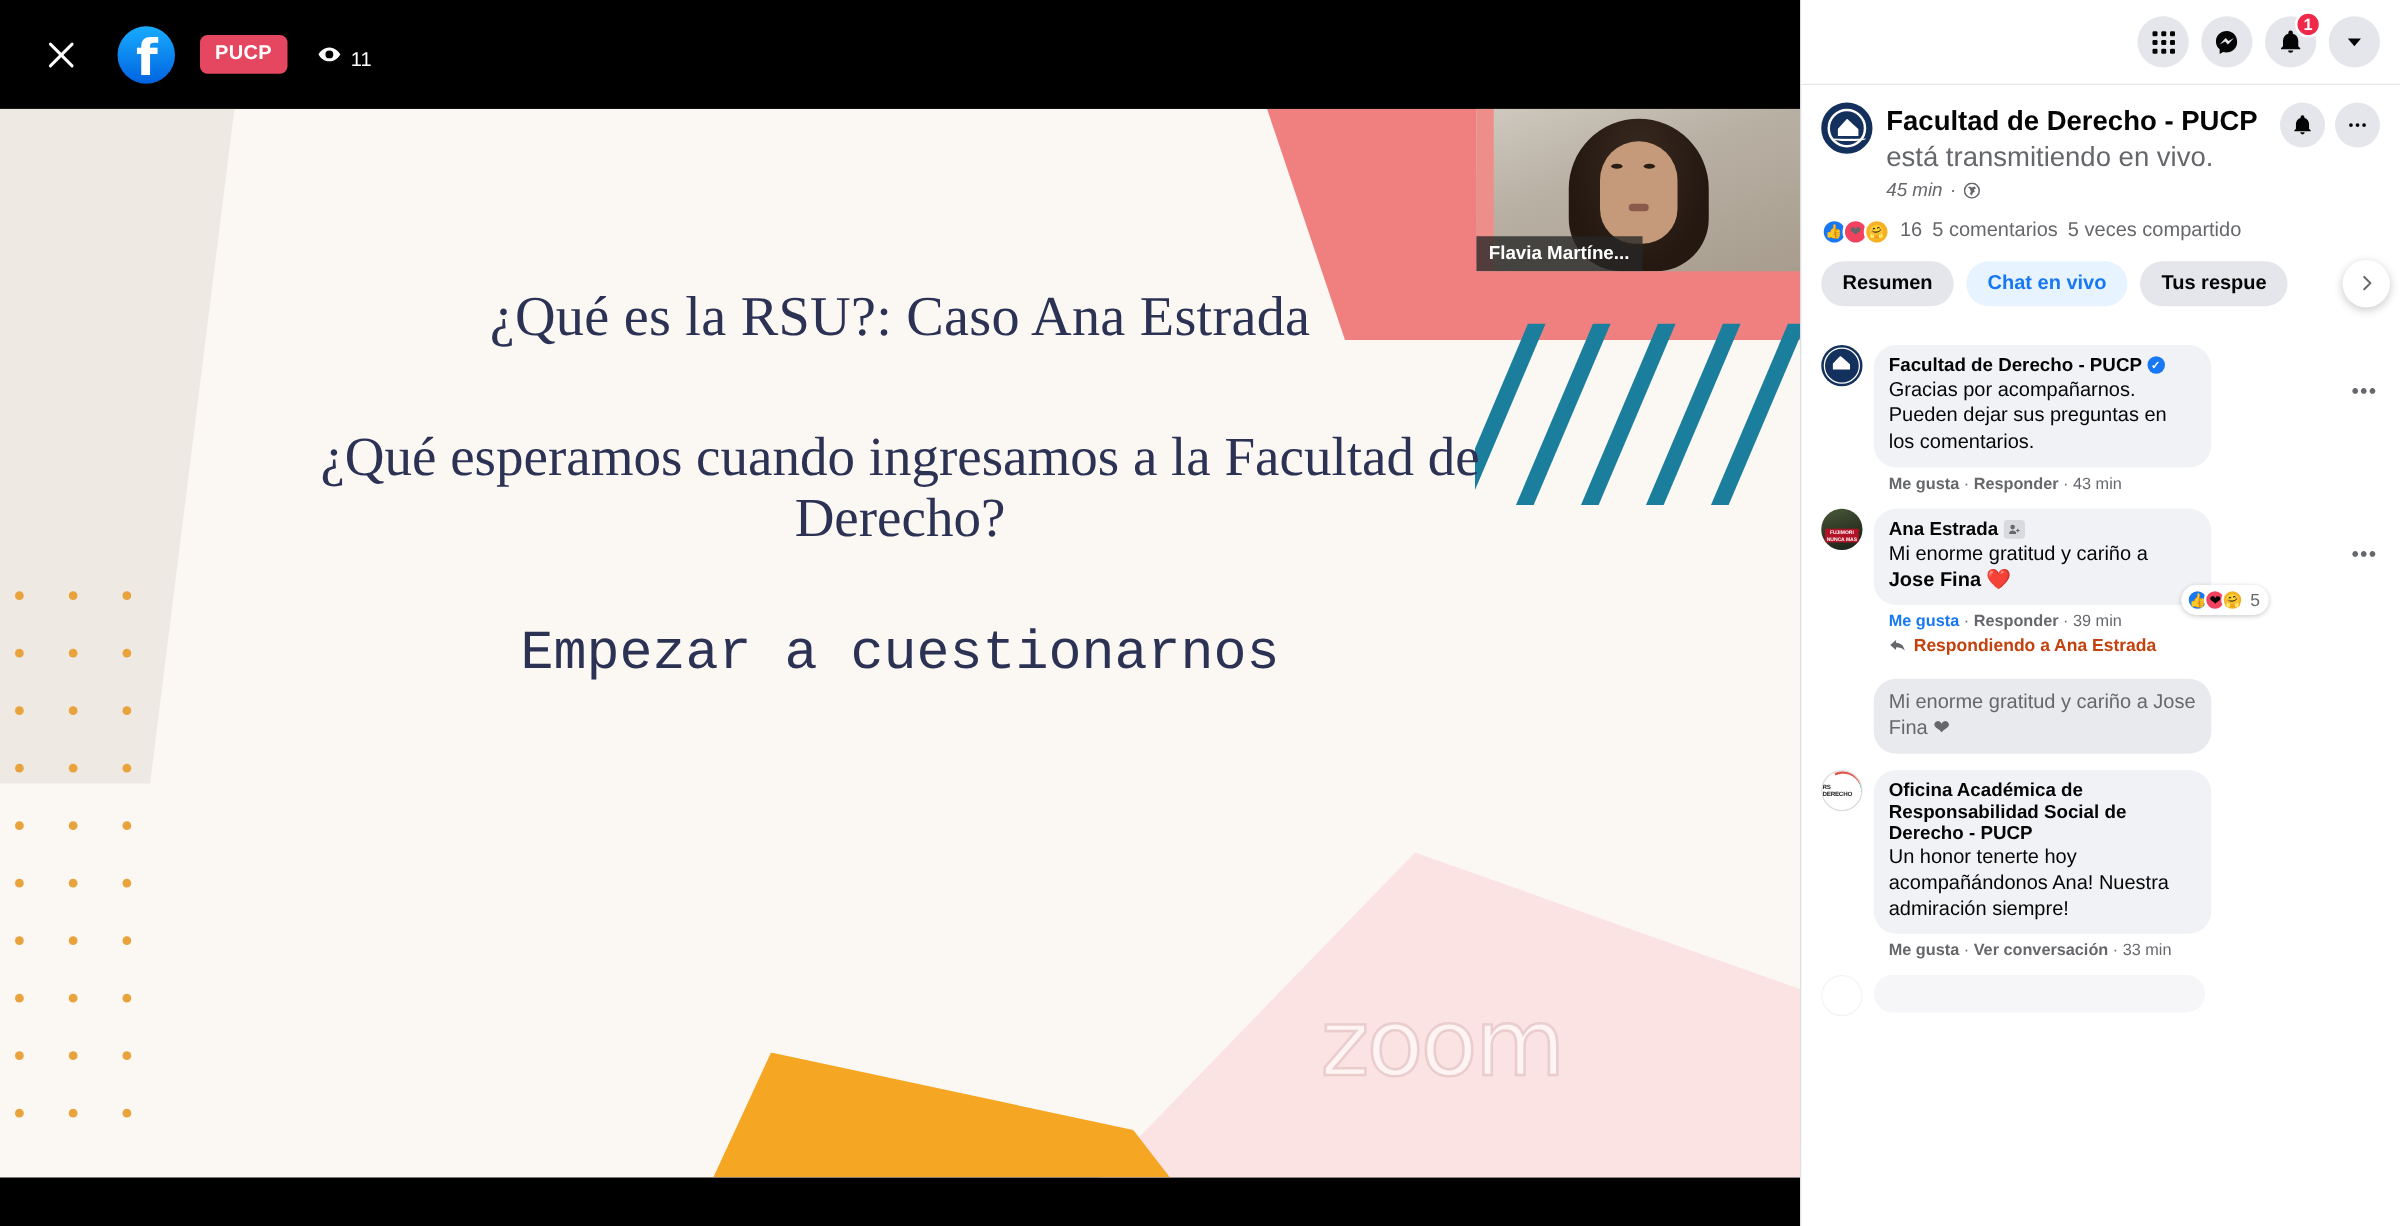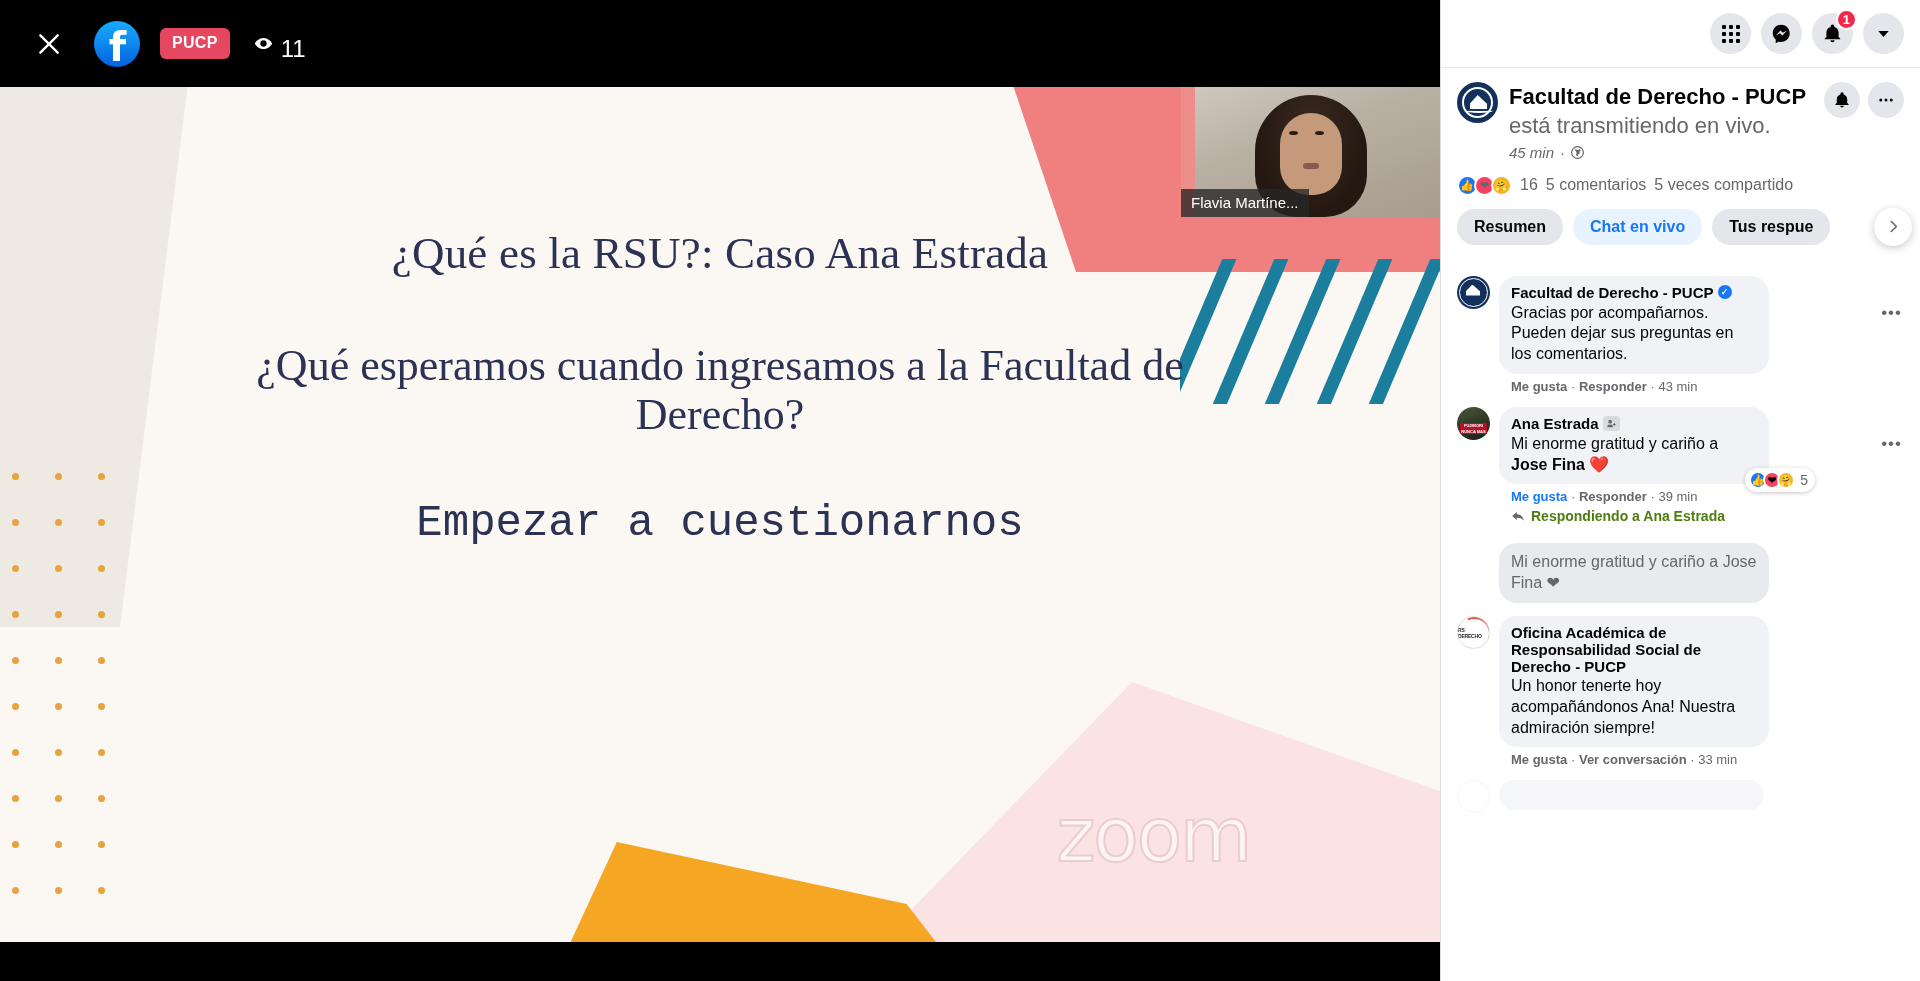--- a/index.html
+++ b/index.html
@@ -36,21 +36,21 @@
     color: #fff; font-size: 40px; font-weight: bold; line-height: 0.97;
     font-family: "DejaVu Sans", sans-serif; letter-spacing: -1px;
   }
   .vivo-pill {
     margin-left: 20px; background: #E4475F; color: #fff;
     font-size: 16px; font-weight: bold; letter-spacing: .3px;
     padding: 6px 12px 7px; border-radius: 6px; cursor: pointer;
   }
   .viewers { margin-left: 24px; display: flex; align-items: center; gap: 8px; color: #fff; }
   .viewers .eye { width: 19px; height: 19px; display:block; }
-  .viewers .count { font-size: 24px; font-weight: 500; margin-top: 10px; }
+  .viewers .count { font-size: 16px; font-weight: 500; margin-top: 10px; }
 
   
   .slide-wrap {
     position: absolute; top: 87px; left: 0; width: 1440px; height: 855px;
     background: #FBF7F3; overflow: hidden;
   }
   .slide-bg-left {
     position: absolute; left: -60px; top: -20px; width: 250px; height: 560px;
     background: #EEE9E3;
     clip-path: polygon(0% 0%, 100% 0%, 72% 100%, 0% 100%);
@@ -117,21 +117,21 @@
   .pip .face {
     position: absolute; left: 50%; top: 26px; transform: translateX(-50%);
     width: 62px; height: 82px; border-radius: 31px 31px 28px 28px;
     background: #C49A7A;
   }
   .pip .eye { position:absolute; top:44px; width:9px; height:4px; border-radius:50%; background:#2a1d14; }
   .pip .eye.l { left: 108px; } .pip .eye.r { left: 134px; }
   .pip .mouth { position:absolute; left:122px; top:76px; width:16px; height:6px; border-radius:4px; background:#8a5a4c; }
   .pip .name-chip {
     position: absolute; left: 0; bottom: 0; background: rgba(38,38,38,.78);
-    color: #fff; font-size: 15px; font-weight: normal; padding: 5px 10px 6px;
+    color: #fff; font-size: 15px; font-weight: bold; padding: 5px 10px 6px;
     max-width: 200px; white-space: nowrap; overflow: hidden;
   }
 
   
   .sidebar {
     width: 480px; flex: 0 0 480px; height: 981px; background: #fff;
     display: flex; flex-direction: column; border-left: 1px solid #dcdfe3;
     position: relative; overflow: hidden;
   }
   .sb-topbar {
@@ -244,21 +244,21 @@
     letter-spacing: 1px; cursor: pointer; line-height: 1;
   }
   .rx-pill {
     position: absolute; right: -46px; bottom: -8px; background: #fff;
     border-radius: 14px; box-shadow: 0 1px 4px rgba(0,0,0,.22);
     display: flex; align-items: center; gap: 0; padding: 3px 7px 3px 4px;
   }
   .rx-pill .rx { width: 18px; height: 18px; }
   .rx-pill .n { font-size: 14px; color: #65676B; margin-left: 5px; }
   .replying {
-    font-size: 14px; color: #4d7c0f; font-weight: bold; margin: 4px 0 6px 12px;
+    font-size: 14px; color: #c2410c; font-weight: bold; margin: 4px 0 6px 12px;
     display: flex; align-items: center; gap: 6px;
   }
   .reply-sub { margin-left: 42px; }
   .reply-sub .bubble { background: #E8EAED; }
   .reply-sub .c-text { color: #65676B; }
   .skeleton { display: flex; gap: 9px; opacity: .35; }
   .skeleton .sk-av { width: 33px; height: 33px; border-radius: 50%; border: 1px solid #dcdfe3; }
   .skeleton .sk-bub { width: 265px; height: 30px; border-radius: 18px; background: #E4E6EB; }
   .fade-bottom {
     position: absolute; left: 0; right: 0; bottom: 0; height: 80px;

